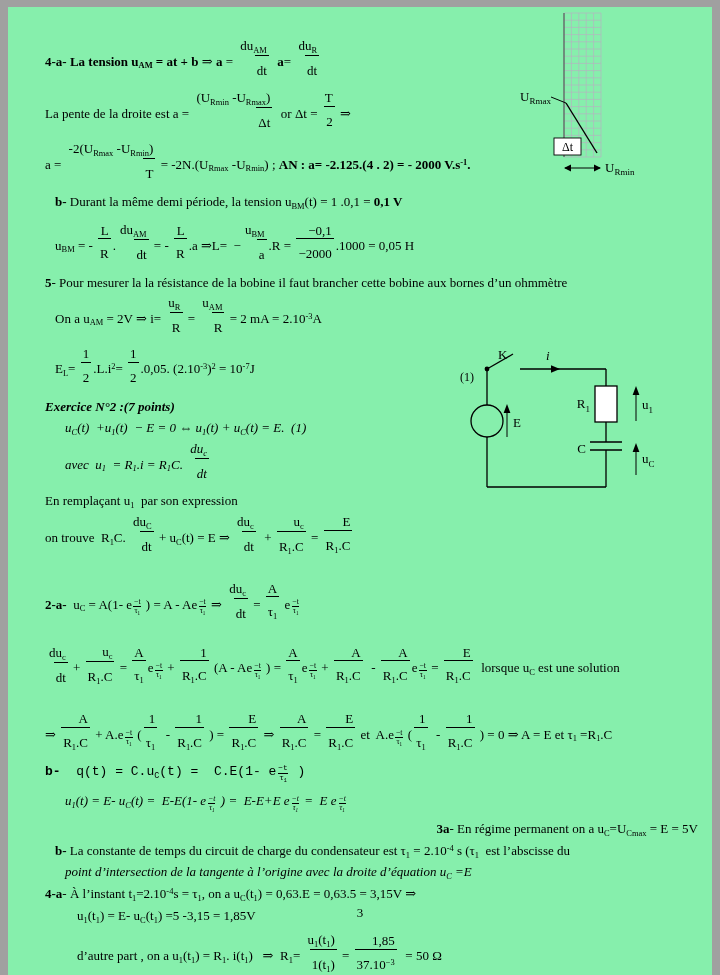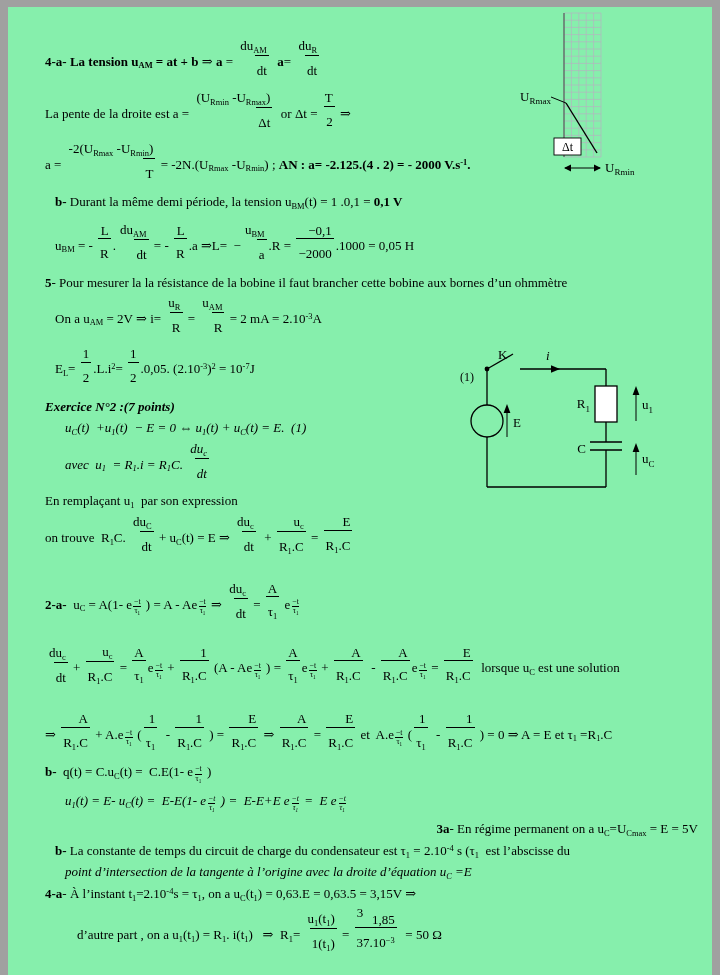--- a/index.html
+++ b/index.html
@@ -186,38 +186,39 @@
           </span><span class="tk"> et  A.e</span><span class="fsup">
             <span class="num"><span class="tk">−t</span></span>
             <span class="den"><span class="tk">τ</span><span class="tk sb">1</span></span>
           </span><span class="tk"> (</span><span class="frac">
             <span class="num"><span class="tk">1</span></span>
             <span class="den"><span class="tk">τ</span><span class="tk sb">1</span></span>
           </span><span class="tk">  - </span><span class="frac">
             <span class="num"><span class="tk">1</span></span>
             <span class="den"><span class="tk">R</span><span class="tk sb">1</span><span class="tk">.C</span></span>
           </span><span class="tk"> ) = 0 ⇒ A = E et τ</span><span class="tk sb">1</span><span class="tk"> =R</span><span class="tk sb">1</span><span class="tk">.C</span></div>
-        <div class="line ind0" style=""><span class="tk b">b-</span><span class="tk">  q(t) = C.u</span><span class="tk sb">C</span><span class="tk">(t) =  C.E(1- e</span><span class="fsup">
+        <div class="line ind0" style=" font-family: Liberation Mono, monospace;"><span class="tk b">b-</span><span class="tk">  q(t) = C.u</span><span class="tk sb">C</span><span class="tk">(t) =  C.E(1- e</span><span class="fsup">
             <span class="num"><span class="tk">−t</span></span>
             <span class="den"><span class="tk">τ</span><span class="tk sb">1</span></span>
           </span><span class="tk"> )</span></div>
         <div class="line ind2" style="margin-top: 10px;"><span class="tk">u</span><span class="tk sb">1</span><span class="tk">(t) = E- u</span><span class="tk sb">C</span><span class="tk">(t) =  E-E(1- e</span><span class="fsup">
             <span class="num"><span class="tk">−t</span></span>
             <span class="den"><span class="tk">τ</span><span class="tk sb">1</span></span>
           </span><span class="tk"> ) =  E-E+E e</span><span class="fsup">
             <span class="num"><span class="tk">−t</span></span>
             <span class="den"><span class="tk">τ</span><span class="tk sb">1</span></span>
           </span><span class="tk"> =  E e</span><span class="fsup">
             <span class="num"><span class="tk">−t</span></span>
             <span class="den"><span class="tk">τ</span><span class="tk sb">1</span></span>
           </span></div>
         <div class="line ind0" style="margin-top: 8px; text-align: right;"><span class="tk b">3a</span><span class="tk">- En régime permanent on a u</span><span class="tk sb">C</span><span class="tk">=U</span><span class="tk sb">Cmax</span><span class="tk"> = E = 5V</span></div>
         <div class="line ind1"><span class="tk b">b-</span><span class="tk"> La constante de temps du circuit de charge du condensateur est τ</span><span class="tk sb">1</span><span class="tk"> = 2.10</span><span class="tk sp">-4</span><span class="tk"> s (τ</span><span class="tk sb">1</span><span class="tk">  est l’abscisse du</span></div>
         <div class="line ind2"><span class="tk">point d’intersection de la tangente à l’origine avec la droite d’équation u</span><span class="tk sb">C</span><span class="tk"> =E</span></div>
         <div class="line ind0"><span class="tk b">4-a</span><span class="tk">- À l’instant t</span><span class="tk sb">1</span><span class="tk">=2.10</span><span class="tk sp">-4</span><span class="tk">s = τ</span><span class="tk sb">1</span><span class="tk">, on a u</span><span class="tk sb">C</span><span class="tk">(t</span><span class="tk sb">1</span><span class="tk">) = 0,63.E = 0,63.5 = 3,15V ⇒</span></div>
+        <div class="line ind3"><span class="tk">u</span><span class="tk sb">1</span><span class="tk">(t</span><span class="tk sb">1</span><span class="tk">) = E- u</span><span class="tk sb">C</span><span class="tk">(t</span><span class="tk sb">1</span><span class="tk">) =5 -3,15 = 1,85V</span></div>
         <div class="line ind3" style="margin-top: 8px;"><span class="tk">d’autre part , on a u</span><span class="tk sb">1</span><span class="tk">(t</span><span class="tk sb">1</span><span class="tk">) = R</span><span class="tk sb">1</span><span class="tk">. i(t</span><span class="tk sb">1</span><span class="tk">)   ⇒  R</span><span class="tk sb">1</span><span class="tk">= </span><span class="frac">
             <span class="num"><span class="tk">u</span><span class="tk sb">1</span><span class="tk">(t</span><span class="tk sb">1</span><span class="tk">)</span></span>
             <span class="den"><span class="tk">1(t</span><span class="tk sb">1</span><span class="tk">)</span></span>
           </span><span class="tk"> = </span><span class="frac">
             <span class="num"><span class="tk">1,85</span></span>
             <span class="den"><span class="tk">37.10</span><span class="tk sp">−3</span></span>
           </span><span class="tk">  = 50 Ω</span></div>
       </div>
 
     <svg class="fig fig-graph" width="200" height="172" viewBox="0 0 200 172" xmlns="http://www.w3.org/2000/svg">

